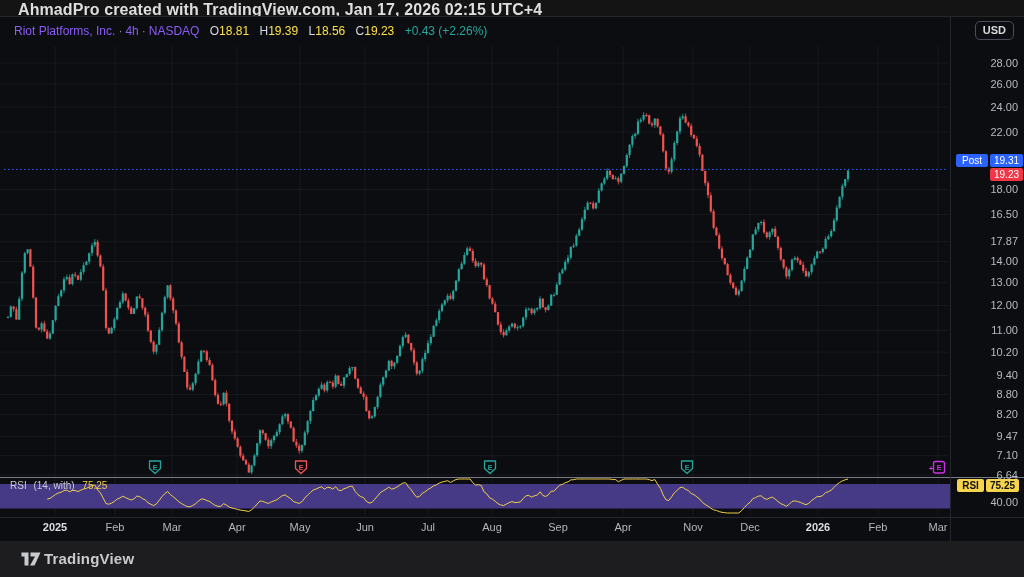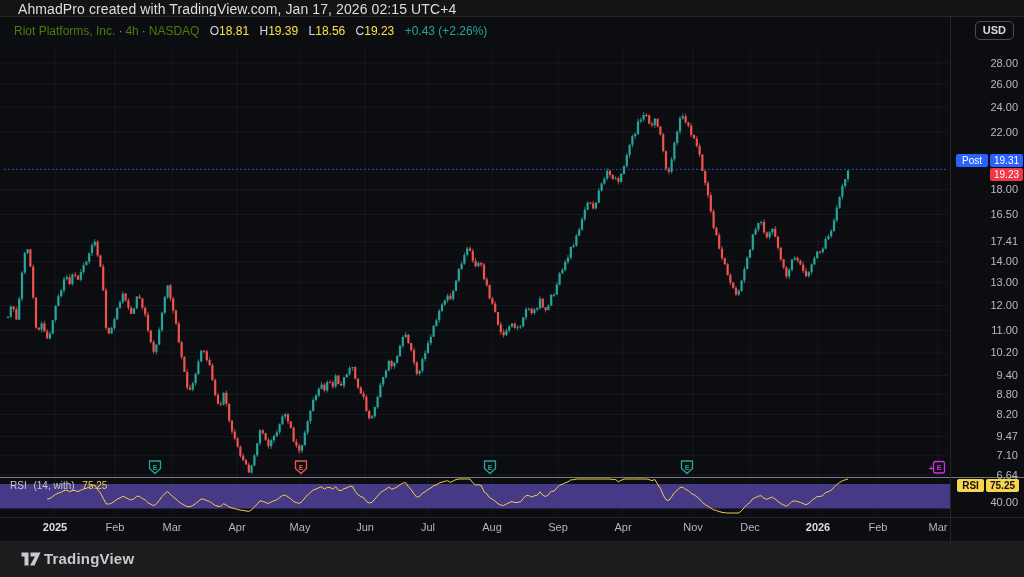--- a/index.html
+++ b/index.html
@@ -1,23 +1,23 @@
 <!DOCTYPE html>
 <html><head>
 <meta charset="utf-8">
 <style>
   html,body{margin:0;padding:0;background:#141414;}
   .page{position:relative;width:1024px;height:577px;background:#141414;overflow:hidden;
         font-family:"Liberation Sans",sans-serif;-webkit-font-smoothing:antialiased;}
-  .attribution{position:absolute;left:18px;top:1px;font-size:14px;font-weight:400;color:#dededf;letter-spacing:.1px;}
+  .attribution{position:absolute;left:18px;top:1px;font-size:16px;font-weight:700;color:#dededf;letter-spacing:.1px;}
   .widget{position:absolute;left:0;top:16px;right:0;bottom:36px;background:#0c0d11;border-top:1px solid #262626;}
   .chart-area{position:absolute;inset:0;}
   svg.plot{position:absolute;left:0;top:0;pointer-events:none;}
   .legend{position:absolute;left:14px;top:7px;font-size:12px;color:#dfe1e5;white-space:nowrap;}
-  .legend .dim{color:#4d7c0f;}
+  .legend .dim{color:#8b5cf6;}
   .legend .sep{color:#8f929b;padding:0 3px;}
   .legend .lab{margin-left:7px;color:#d7d9de;}
   .legend .val{color:#fde047;}
   .legend .chg{margin-left:7px;color:#26a69a;}
   .usd-chip{position:absolute;right:10px;top:4px;padding:2px 7px 3px;border:1px solid #4a4d57;border-radius:5px;
             font-size:11px;font-weight:700;color:#d8d9de;background:transparent;}
   .overlay{position:absolute;inset:0;pointer-events:none;}
   .ptick{position:absolute;left:956px;width:62px;text-align:right;font-size:11px;color:#b8bac1;}
   .ttick{position:absolute;top:521px;transform:translateX(-50%);font-size:11px;color:#b4b6bd;}
   .ttick.bold{font-weight:700;color:#dcdde1;}
@@ -724,21 +724,21 @@
   <div class="time-border"></div>
   <div class="axis-border"></div>
 
   <div class="overlay" id="axis-overlay">
       <div class="ptick" style="top: 56.5px;">28.00</div>
       <div class="ptick" style="top: 77.7171px;">26.00</div>
       <div class="ptick" style="top: 100.633px;">24.00</div>
       <div class="ptick" style="top: 125.545px;">22.00</div>
       <div class="ptick" style="top: 182.997px;">18.00</div>
       <div class="ptick" style="top: 207.908px;">16.50</div>
-      <div class="ptick" style="top: 235.195px;">17.41</div>
+      <div class="ptick" style="top: 235.195px;">17.87</div>
       <div class="ptick" style="top: 254.948px;">14.00</div>
       <div class="ptick" style="top: 276.165px;">13.00</div>
       <div class="ptick" style="top: 299.081px;">12.00</div>
       <div class="ptick" style="top: 323.993px;">11.00</div>
       <div class="ptick" style="top: 345.611px;">10.20</div>
       <div class="ptick" style="top: 368.995px;">9.40</div>
       <div class="ptick" style="top: 387.879px;">8.80</div>
       <div class="ptick" style="top: 408.097px;">8.20</div>
       <div class="ptick" style="top: 429.851px;">9.47</div>
       <div class="ptick" style="top: 449.335px;">7.10</div>

